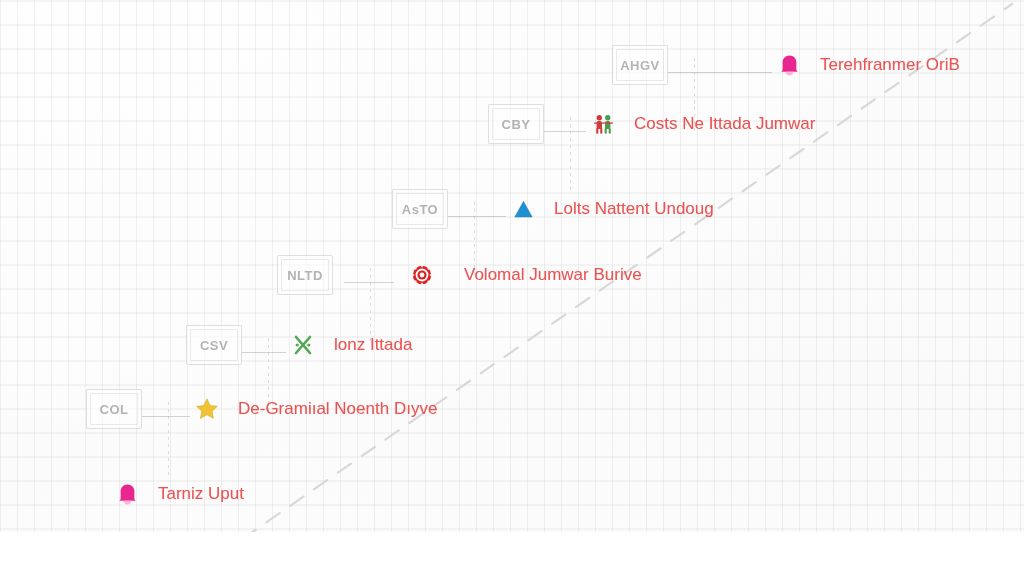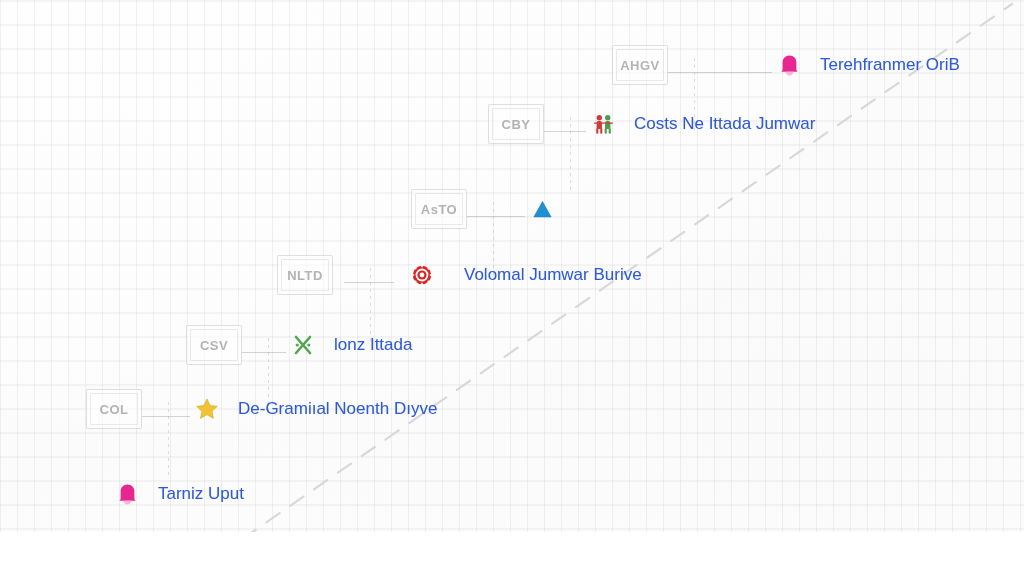--- a/index.html
+++ b/index.html
@@ -125,21 +125,21 @@
 
   .row-label {
     flex: 0 0 auto;
     margin-left: 14px;
     font-size: 17px;
     color: #3a3a3c;
     white-space: nowrap;
     filter: blur(0.5px);
     text-shadow: 0 0 1px rgba(120,120,120,0.25);
   }
-  .row.faint .row-label { color: #1d4ed8; opacity: 0.92; }
+  .row.faint .row-label { color: #ef4444; opacity: 0.92; }
   .row.no-badge .icon-slot { margin-left: 0; }
 </style>
 </head>
 <body>
 
 <div id="stage">
 
   <div class="bg-wash"></div>
   <div class="bg-grid"></div>
 
@@ -185,30 +185,31 @@
               <rect x="13.2" y="15.6" width="2.2" height="6" rx="1"></rect>
               <rect x="17.4" y="15.6" width="2.2" height="6" rx="1"></rect>
             </g>
             <g fill="#cf3b3b" opacity=".75">
               <rect x="2" y="9.6" width="20" height="2" rx="1"></rect>
             </g>
           </svg>
         </div>
         <div class="row-label">Costs Ne Ittada Jumwar</div>
       </div>
-      <div class="row faint" style="left: 394px; top: 189px; padding-left: 17px;">
+      <div class="row faint" style="left: 375px; top: 189px; padding-left: 17px;">
         <div class="badge">
           <span class="badge-text">AsTO</span>
         </div>
         <div class="connector" style="width: 58px;"></div>
         <div class="icon-slot">
           <svg width="25" height="25" viewBox="0 0 24 24">
             <path d="M12 4.2l8.4 15.1H3.6z" fill="#1f91d3" stroke="rgba(20,110,165,.5)" stroke-width=".7" stroke-linejoin="round"></path>
           </svg>
         </div>
+        <div class="row-label">Lolts Nattent Undoug</div>
       </div>
       <div class="row faint" style="left: 277px; top: 255px; gap: 11px;">
         <div class="badge">
           <span class="badge-text">NLTD</span>
         </div>
         <div class="connector" style="width: 50px;"></div>
         <div class="icon-slot">
           <svg width="24" height="24" viewBox="0 0 24 24">
             <g fill="#dd2222">
               <circle cx="12" cy="12" r="9.2"></circle>

